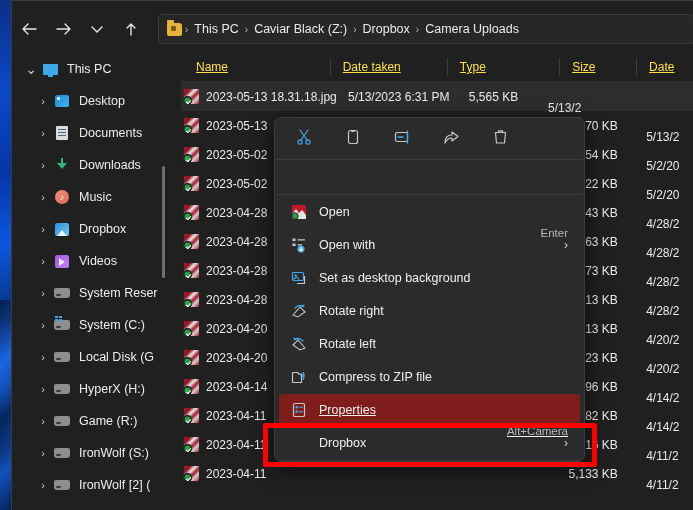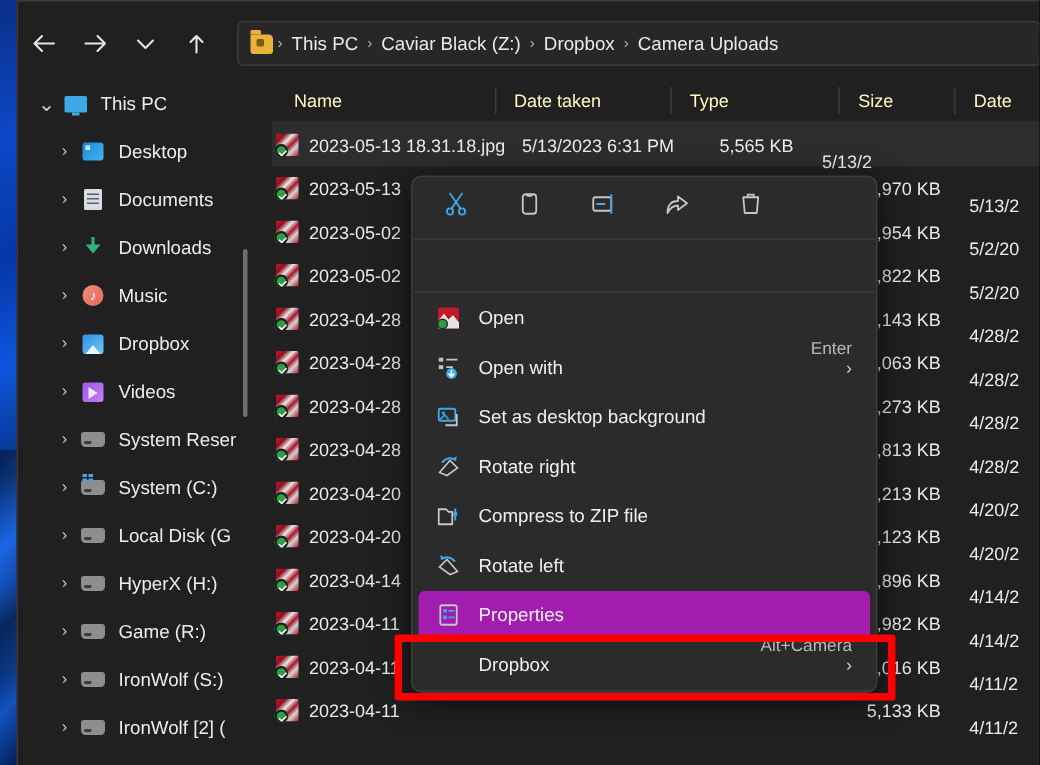--- a/index.html
+++ b/index.html
@@ -150,44 +150,45 @@
     width: 513px; height: 458px;
     overflow: hidden;
   }
   .colheader {
     position: relative;
     height: 29px;
     display: flex; align-items: center;
     border-bottom: 1px solid #303030;
   }
   .col {
-    color: #fef9c3; font-size: 12px;
+    color: #fde047; font-size: 12px;
     padding-left: 12px;
     position: relative; height: 18px; line-height: 18px;
     border-left: 1px solid #3c3c3c;
+    text-decoration: underline;
   }
   .col:first-child { border-left: none; }
   .col.name  { width: 155px; padding-left: 15px; }
   .col.taken { width: 122px; padding-left: 12px; }
   .col.type  { width: 117px; }
   .col.size  { width: 80px; }
   .col.date  { width: 60px; }
 
   .row {
     height: 29px;
     display: flex; align-items: center;
     font-size: 12px; color: #ebebeb;
     white-space: nowrap;
   }
   .row.selected { background: #2d2d2d; }
   .cell { overflow: hidden; }
   .cell.name  { width: 155px; padding-left: 3px; display: flex; align-items: center; }
   .cell.taken { width: 122px; padding-left: 12px; }
   .cell.type  { width: 117px; padding-left: 12px; }
-  .cell.size  { width: 80px; text-align: right; padding-right: 9px; }
+  .cell.size  { width: 80px; text-align: center; padding-right: 9px; }
   .cell.date  { width: 60px; padding-left: 10px; margin-top: 22px; }
 
   .jpg-ico {
     width: 15px; height: 15px; flex: none; margin-right: 7px;
     position: relative; border-radius: 1px;
     background:
       linear-gradient(135deg,#c3182a 0%,#8f1020 22%,#e8e8e8 40%,#a81526 58%,#d4d4d4 74%,#b01425 100%);
   }
   .jpg-ico:after {
     content:"";
@@ -232,21 +233,21 @@
   }
   .ctx-item {
     height: 32px;
     display: flex; align-items: center;
     padding: 0 12px 0 10px;
     color: #f0f0f0; font-size: 12.5px;
     margin: 1px 4px;
     border-radius: 4px;
     white-space: nowrap;
   }
-  .ctx-item.highlight { background: #a21caf; }
+  .ctx-item.highlight { background: #7f1d1d; text-decoration: underline; }
   .ctx-mi-ico {
     width: 20px; height: 18px; flex: none; margin-right: 10px;
     display: flex; align-items: center; justify-content: center;
   }
   .ctx-label { flex: 1; }
   .ctx-accel { color: #b9b9b9; font-size: 11.5px; margin-top: 41px; }
   .ctx-sub { color: #d2d2d2; font-size: 12px; padding-left: 8px; }
 
   
   .redbox {
@@ -655,36 +656,36 @@
                 <path d="M2 12 L9 4 L14 9 L7 14 Z" fill="none" stroke="#c6c6c6" stroke-width="1.1"></path>
                 <path d="M4 5 Q8 1 12.5 3.5" fill="none" stroke="#3fa9e8" stroke-width="1.3" stroke-linecap="round"></path>
                 <path d="M13.5 1 L13 4.2 L9.8 3.4 Z" fill="#3fa9e8"></path>
               </svg>
             </span>
             <span class="ctx-label">Rotate right</span>
           </div>
           <div class="ctx-item">
             <span class="ctx-mi-ico">
               <svg width="16" height="16" viewBox="0 0 16 16">
+                <path d="M14 12 L7 4 L2 9 L9 14 Z" fill="none" stroke="#c6c6c6" stroke-width="1.1"></path>
+                <path d="M12 5 Q8 1 3.5 3.5" fill="none" stroke="#3fa9e8" stroke-width="1.3" stroke-linecap="round"></path>
+                <path d="M2.5 1 L3 4.2 L6.2 3.4 Z" fill="#3fa9e8"></path>
+              </svg>
+            </span>
+            <span class="ctx-label">Rotate left</span>
+          </div>
+          <div class="ctx-item">
+            <span class="ctx-mi-ico">
+              <svg width="16" height="16" viewBox="0 0 16 16">
                 <path d="M1.5 3.5 H6.5 L8 5.2 H10.5 V13.5 H1.5 Z" fill="none" stroke="#c6c6c6" stroke-width="1.2" stroke-linejoin="round"></path>
                 <path d="M12.5 3 V11" stroke="#3fa9e8" stroke-width="1.3"></path>
                 <rect x="11.2" y="5.5" width="2.6" height="2.4" fill="#3fa9e8"></rect>
               </svg>
             </span>
             <span class="ctx-label">Compress to ZIP file</span>
-          </div>
-          <div class="ctx-item">
-            <span class="ctx-mi-ico">
-              <svg width="16" height="16" viewBox="0 0 16 16">
-                <path d="M14 12 L7 4 L2 9 L9 14 Z" fill="none" stroke="#c6c6c6" stroke-width="1.1"></path>
-                <path d="M12 5 Q8 1 3.5 3.5" fill="none" stroke="#3fa9e8" stroke-width="1.3" stroke-linecap="round"></path>
-                <path d="M2.5 1 L3 4.2 L6.2 3.4 Z" fill="#3fa9e8"></path>
-              </svg>
-            </span>
-            <span class="ctx-label">Rotate left</span>
           </div>
           <div class="ctx-item highlight">
             <span class="ctx-mi-ico">
               <svg width="16" height="16" viewBox="0 0 16 16">
                 <rect x="2.5" y="1.5" width="11" height="13" rx="1.3" fill="none" stroke="#c6c6c6" stroke-width="1.2"></rect>
                 <rect x="4.5" y="4" width="2.4" height="2.4" fill="#3fa9e8"></rect>
                 <rect x="4.5" y="8.4" width="2.4" height="2.4" fill="#3fa9e8"></rect>
                 <path d="M8.3 5.2 H11.6 M8.3 9.6 H11.6" stroke="#3fa9e8" stroke-width="1.1" stroke-linecap="round"></path>
               </svg>
             </span>

